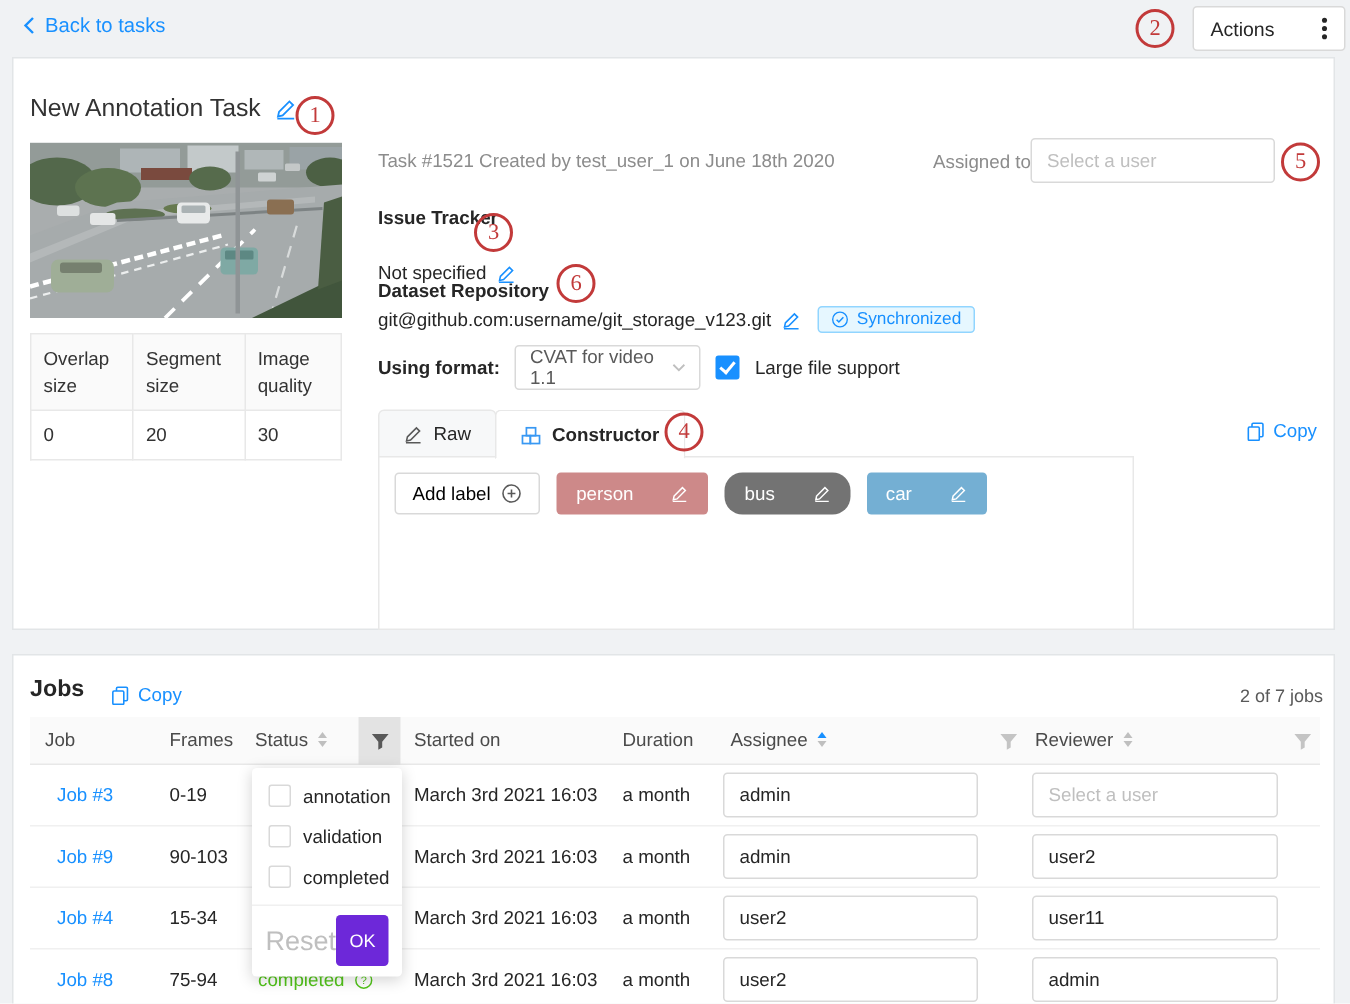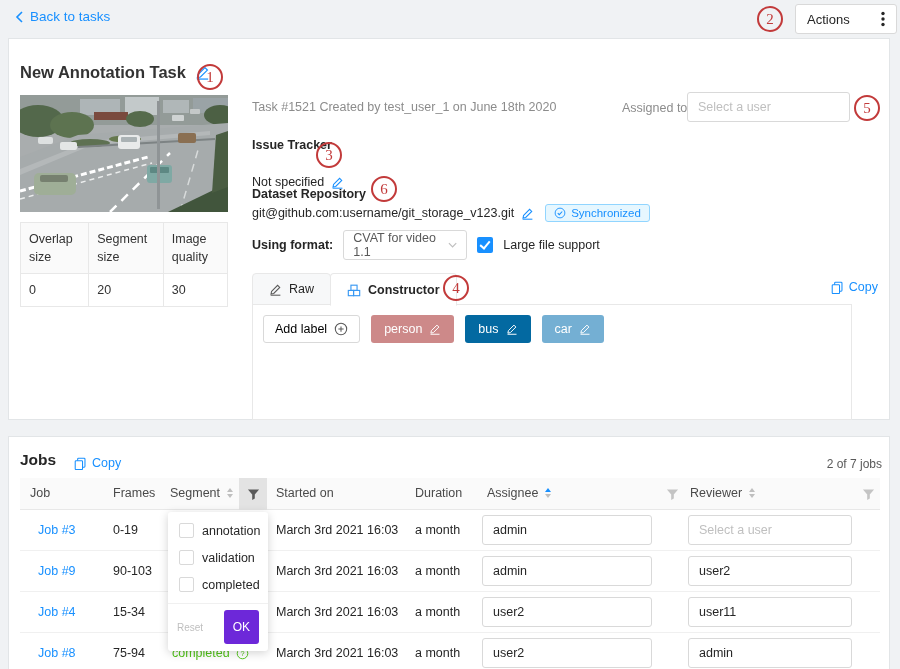--- a/index.html
+++ b/index.html
@@ -10,21 +10,21 @@
   
   .back-link { left:14px; top:9px; display:flex; align-items:center; gap:6px; color:#1890ff; font-size:13.5px; cursor:pointer; }
   .btn-actions { left:795px; top:4px; width:102px; height:30px; background:#fff; border:1px solid #d9d9d9; border-radius:3px; display:flex; align-items:center; justify-content:space-between; padding:0 11px; cursor:pointer; }
 
   
   .card { background:#fff; border:1px solid #e2e5e7; }
   .task-card { left:8px; top:38px; width:882px; height:382px; }
   .jobs-card { left:8px; top:436px; width:882px; height:245px; }
 
   
-  .task-title { left:20px; top:63px; display:flex; align-items:center; gap:9px; font-size:16.5px; font-weight:bold; color:#333; }
+  .task-title { left:20px; top:63px; display:flex; align-items:center; gap:9px; font-size:16.5px; font-weight:normal; color:#333; }
   .pencil { color:#1890ff; }
   .thumb { left:20px; top:95px; width:208px; height:117px; overflow:hidden; }
   .params { left:20px; top:222px; width:208px; border-collapse:collapse; }
   .params th, .params td { border:1px solid #e8e8e8; font-weight:normal; text-align:left; font-size:12.5px; padding:7px 8px; color:#333; }
   .params th { background:#fafafa; line-height:1.45; }
   .params td { padding:9px 8px; }
 
   .task-meta { left:252px; top:100px; color:#8c8c8c; font-size:12.5px; }
   .assigned-label { left:622px; top:101px; color:#8c8c8c; font-size:12.5px; }
   .ant-input { border:1px solid #d9d9d9; border-radius:3px; background:#fff; font-family:"Liberation Sans", sans-serif; font-size:12.5px; color:#262626; padding:12px 10px; outline:none; }
@@ -42,24 +42,24 @@
   .select-box { width:124px; height:30px; border:1px solid #d9d9d9; border-radius:3px; background:#fff; display:flex; align-items:center; justify-content:space-between; padding:0 9px; color:#595959; font-size:12.5px; cursor:pointer; }
   .cb-checked { width:16px; height:16px; background:#1890ff; border-radius:2px; position:relative; cursor:pointer; flex:0 0 auto; }
   .cb-checked::after { content:""; position:absolute; left:5px; top:2px; width:4px; height:8px; border:solid #fff; border-width:0 2px 2px 0; transform:rotate(40deg); }
 
   
   .tabbar { left:252px; top:273px; width:628px; height:32px; }
   .tab { position:absolute; top:0; height:32px; display:flex; align-items:center; gap:7px; padding:0 16px; border:1px solid #e8e8e8; border-radius:4px 4px 0 0; background:#f7f8f9; cursor:pointer; font-size:12.5px; color:#262626; }
   .tab-raw { left:0; }
   .tab-constructor { left:78px; background:#fff; border-bottom-color:#fff; height:33px; z-index:2; font-weight:bold; }
   .copy-link { position:absolute; right:2px; top:7px; display:flex; align-items:center; gap:5px; color:#1890ff; cursor:pointer; font-size:12.5px; }
-  .content-box { left:252px; top:304px; width:600px; height:116px; border:1px solid #e8e8e8; background:#fff; }
+  .content-box { left:252px; top:304px; width:504px; height:116px; border:1px solid #e8e8e8; background:#fff; }
   .labels-row { position:absolute; left:10px; top:10px; display:flex; gap:11px; }
   .add-label-btn { height:28px; border:1px solid #d9d9d9; border-radius:3px; background:#fff; display:flex; align-items:center; gap:7px; padding:0 11px; font-size:12.5px; cursor:pointer; }
-  .label-tag { height:28px; border-radius:3px; color:#fff; display:flex; align-items:center; gap:7px; padding:0 13px; font-size:12.5px; cursor:pointer; }
+  .label-tag { height:28px; border-radius:3px; color:#fff; display:flex; align-items:center; gap:25px; padding:0 13px; font-size:12.5px; cursor:pointer; }
 
   
   .jobs-title { left:20px; top:451px; font-size:15.5px; font-weight:bold; }
   .jobs-copy { left:74px; top:456px; display:flex; align-items:center; gap:5px; color:#1890ff; cursor:pointer; font-size:12.5px; }
   .jobs-count { left:806px; top:457px; width:76px; text-align:right; font-size:12px; color:#595959; }
 
   .jtable-head { left:20px; top:478px; width:860px; height:32px; background:#fafafa; border-bottom:1px solid #e8e8e8; font-size:12.5px; color:#4a4a4a; }
   .jh { position:absolute; top:8px; display:flex; align-items:center; }
   .funnel-box { position:absolute; top:0; width:28px; height:32px; display:flex; align-items:center; justify-content:center; cursor:pointer; }
   .funnel-box.active { background:#e3e3e3; }
@@ -77,21 +77,21 @@
   .jc-started { left:256px; }
   .jc-duration { left:395px; }
   .jc-assignee { left:462px; top:5px; width:170px; height:30px; }
   .jc-reviewer { left:668px; top:5px; width:164px; height:30px; }
 
   
   .filter-panel { left:168px; top:512px; width:100px; background:#fff; border-radius:3px; box-shadow:0 2px 10px rgba(0,0,0,0.18); z-index:20; padding-top:5px; }
   .filter-opt { height:27px; display:flex; align-items:center; gap:8px; padding:0 11px; cursor:pointer; font-size:12.5px; color:#262626; }
   .cb-empty { width:15px; height:15px; border:1px solid #d9d9d9; border-radius:2px; background:#fff; flex:0 0 auto; }
   .filter-foot { border-top:1px solid #f0f0f0; margin-top:5px; display:flex; align-items:center; justify-content:space-between; padding:6px 9px 7px; }
-  .reset-lbl { color:#bfbfbf; font-size:10px; cursor:not-allowed; }
+  .reset-lbl { color:#bfbfbf; font-size:18px; cursor:not-allowed; }
   .ok-btn { background:#6d28d9; color:#fff; border:none; border-radius:3px; font-size:12px; padding:10px 9px; cursor:pointer; font-family:"Liberation Sans", sans-serif; }
 
   
   .ann { width:26px; height:26px; border:2px solid #c23a3a; border-radius:50%; color:#c23a3a; display:flex; align-items:center; justify-content:center; font-size:15px; font-family:"Liberation Serif", serif; z-index:30; background:transparent; }
   .ann-1 { left:197px; top:64px; }
   .ann-2 { left:757px; top:6px; }
   .ann-3 { left:316px; top:142px; }
   .ann-4 { left:443px; top:275px; }
   .ann-5 { left:854px; top:95px; }
   .ann-6 { left:371px; top:176px; }
@@ -254,21 +254,21 @@
           <path d="M8 5v6M5 8h6" stroke="#595959" stroke-width="1.2"></path>
         </svg>
     </button>
     <div class="label-tag" style="background: rgb(205, 137, 137);">
       <span>person</span>
       <svg class="pencil" width="12" height="12" viewBox="0 0 16 16" style="color:#fff;">
           <path d="M3.2 10.2 10.6 2.8l2.6 2.6-7.4 7.4-3.3.7z" fill="none" stroke="currentColor" stroke-width="1.3"></path>
           <path d="M2 15h12" stroke="currentColor" stroke-width="1.3"></path>
         </svg>
     </div>
-    <div class="label-tag" style="background: #0369a1;">
+    <div class="label-tag" style="background: #737373; border-radius: 12px;">
       <span>bus</span>
       <svg class="pencil" width="12" height="12" viewBox="0 0 16 16" style="color:#fff;">
           <path d="M3.2 10.2 10.6 2.8l2.6 2.6-7.4 7.4-3.3.7z" fill="none" stroke="currentColor" stroke-width="1.3"></path>
           <path d="M2 15h12" stroke="currentColor" stroke-width="1.3"></path>
         </svg>
     </div>
     <div class="label-tag" style="background: rgb(116, 175, 211);">
       <span>car</span>
       <svg class="pencil" width="12" height="12" viewBox="0 0 16 16" style="color:#fff;">
           <path d="M3.2 10.2 10.6 2.8l2.6 2.6-7.4 7.4-3.3.7z" fill="none" stroke="currentColor" stroke-width="1.3"></path>
@@ -287,21 +287,21 @@
       <rect x="1.5" y="4.5" width="9" height="11" rx="1" fill="#fff" stroke="currentColor" stroke-width="1.3"></rect>
     </svg>
   <span>Copy</span>
 </div>
 <div class="abs jobs-count">2 of 7 jobs</div>
 
 <div class="abs jtable-head">
   <span class="jh" style="left:10px;">Job</span>
   <span class="jh" style="left:93px;">Frames</span>
   <span class="jh" style="left:150px;">
-    <span>Segment</span>
+    <span>Status</span>
     <span class="carets">
         <span class="caret-up"></span>
         <span class="caret-down"></span>
       </span>
   </span>
   <span class="funnel-box active" style="left:219px;">
     <svg width="13" height="13" viewBox="0 0 14 14">
         <path d="M1 1.5h12L8.4 7v4.2l-2.8 1.6V7z" fill="#595959"></path>
       </svg>
   </span>

